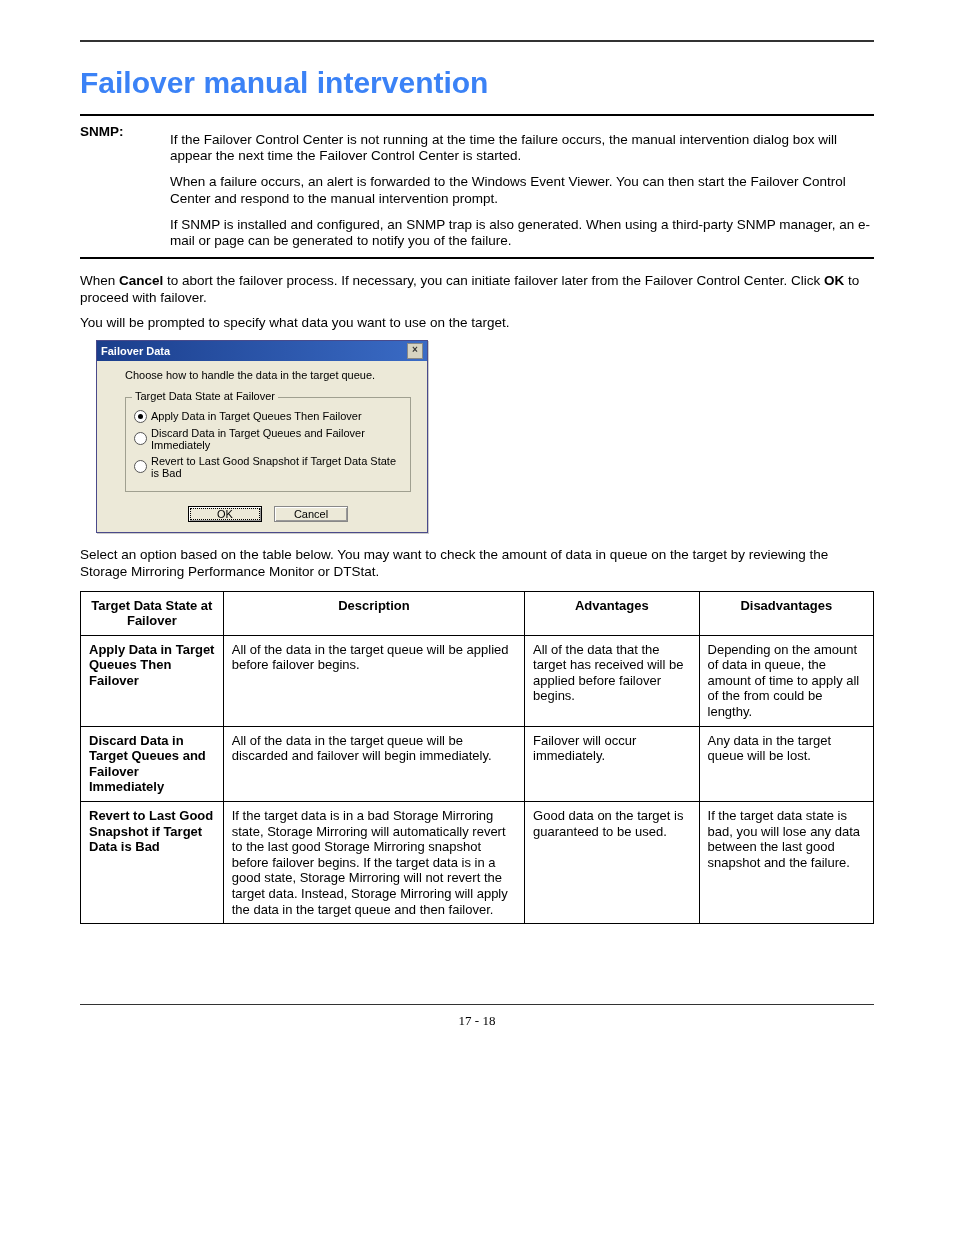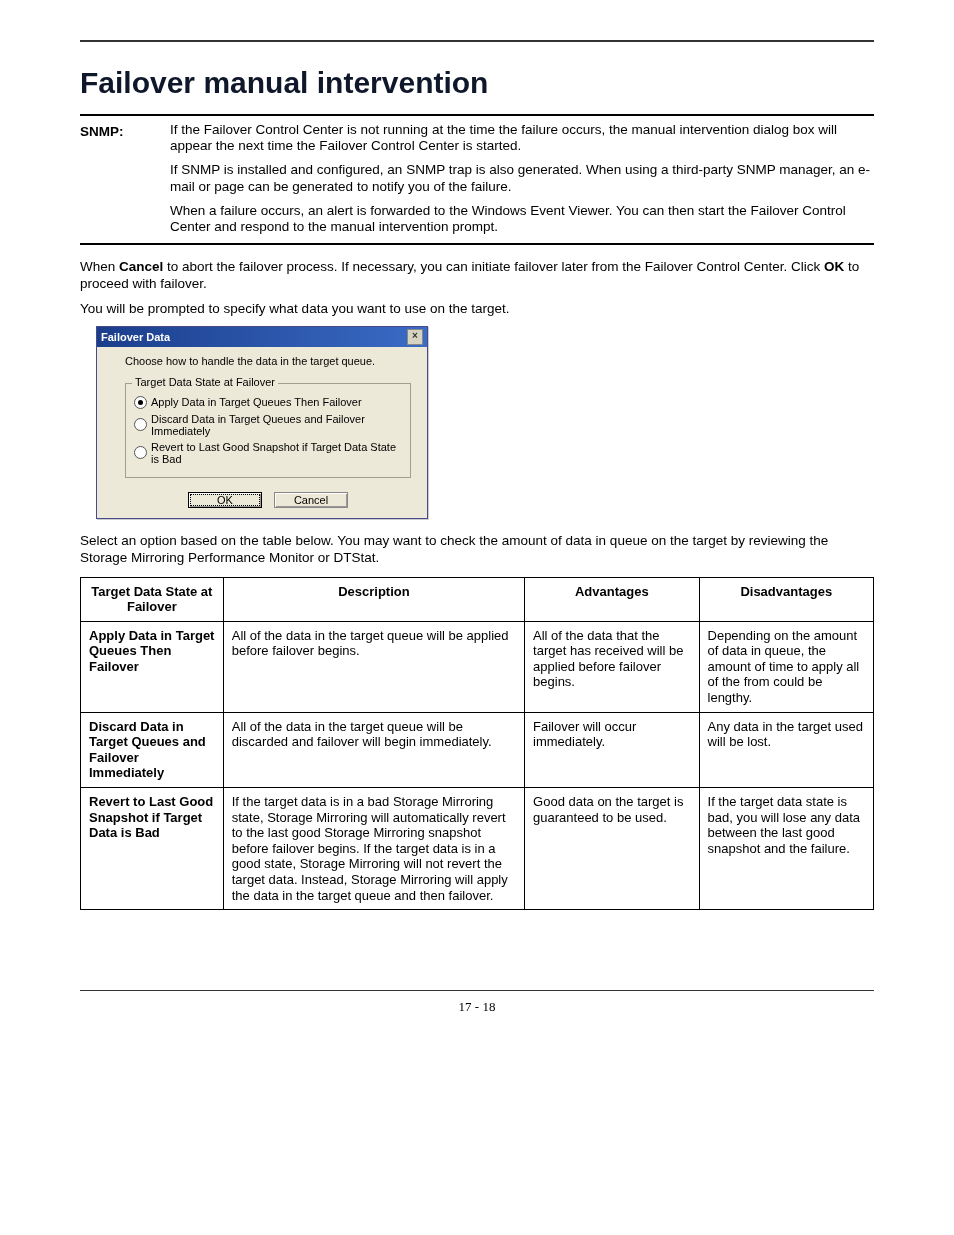--- a/index.html
+++ b/index.html
@@ -12,21 +12,21 @@
   .page {
     width: 794px;
     margin: 0 auto;
     padding: 40px 80px 40px 80px;
   }
   .top-rule {
     border-top: 2px solid #333;
     margin-bottom: 24px;
   }
   h1.title {
-    color: #0f172a;
+    color: #3b82f6;
     font-family: Verdana, Geneva, sans-serif;
     font-weight: bold;
     font-size: 30px;
     margin: 16px 0 12px 0;
   }
   p.body {
     font-size: 13.5px;
     line-height: 1.25;
     margin: 8px 0;
   }
@@ -44,21 +44,21 @@
   }
   .note-label {
     width: 90px;
     flex: 0 0 90px;
     font-weight: bold;
     padding-top: 2px;
   }
   .note-content {
     flex: 1;
   }
-  .note-content p { margin: 0 0 8px 0; line-height: 1.2; }
+  .note-content p { margin: 10px 0 8px 0; line-height: 1.2; }
   .note-content p:last-child { margin-bottom: 2px; }
 
   
   .dialog {
     width: 330px;
     margin: 8px 0 14px 16px;
     font-family: Tahoma, Verdana, sans-serif;
     font-size: 11px;
     border: 1px solid #4a4a8a;
     background: #ece9d8;
@@ -194,22 +194,22 @@
   <div class="top-rule"></div>
 
   <h1 class="title">Failover manual intervention</h1>
 
 
   <div class="note-block">
     <div class="note-row">
       <div class="note-label">SNMP:</div>
       <div class="note-content">
         <p>If the Failover Control Center is not running at the time the failure occurs, the manual intervention dialog box will appear the next time the Failover Control Center is started.</p>
+        <p>When a failure occurs, an alert is forwarded to the Windows Event Viewer. You can then start the Failover Control Center and respond to the manual intervention prompt.</p>
         <p>If SNMP is installed and configured, an SNMP trap is also generated. When using a third-party SNMP manager, an e-mail or page can be generated to notify you of the failure.</p>
-        <p>When a failure occurs, an alert is forwarded to the Windows Event Viewer. You can then start the Failover Control Center and respond to the manual intervention prompt.</p>
       </div>
     </div>
   </div>
 
   <p class="body">
     <span>When </span><span class="bold">Cancel</span><span> to abort the failover process. If necessary, you can initiate failover later from the Failover Control Center. Click </span><span class="bold">OK</span><span> to proceed with failover.</span>
   </p>
   <p class="body">You will be prompted to specify what data you want to use on the target.</p>
 
   <div class="dialog">
@@ -262,21 +262,21 @@
       <tr>
         <td class="rowhead">Apply Data in Target Queues Then Failover</td>
         <td>All of the data in the target queue will be applied before failover begins.</td>
         <td>All of the data that the target has received will be applied before failover begins.</td>
         <td>Depending on the amount of data in queue, the amount of time to apply all of the from could be lengthy.</td>
       </tr>
       <tr>
         <td class="rowhead">Discard Data in Target Queues and Failover Immediately</td>
         <td>All of the data in the target queue will be discarded and failover will begin immediately.</td>
         <td>Failover will occur immediately.</td>
-        <td>Any data in the target used will be lost.</td>
+        <td>Any data in the target queue will be lost.</td>
       </tr>
       <tr>
         <td class="rowhead">Revert to Last Good Snapshot if Target Data is Bad</td>
         <td>If the target data is in a bad Storage Mirroring state, Storage Mirroring will automatically revert to the last good Storage Mirroring snapshot before failover begins. If the target data is in a good state, Storage Mirroring will not revert the target data. Instead, Storage Mirroring will apply the data in the target queue and then failover.</td>
         <td>Good data on the target is guaranteed to be used.</td>
         <td>If the target data state is bad, you will lose any data between the last good snapshot and the failure.</td>
       </tr>
     </tbody>
   </table>
 

